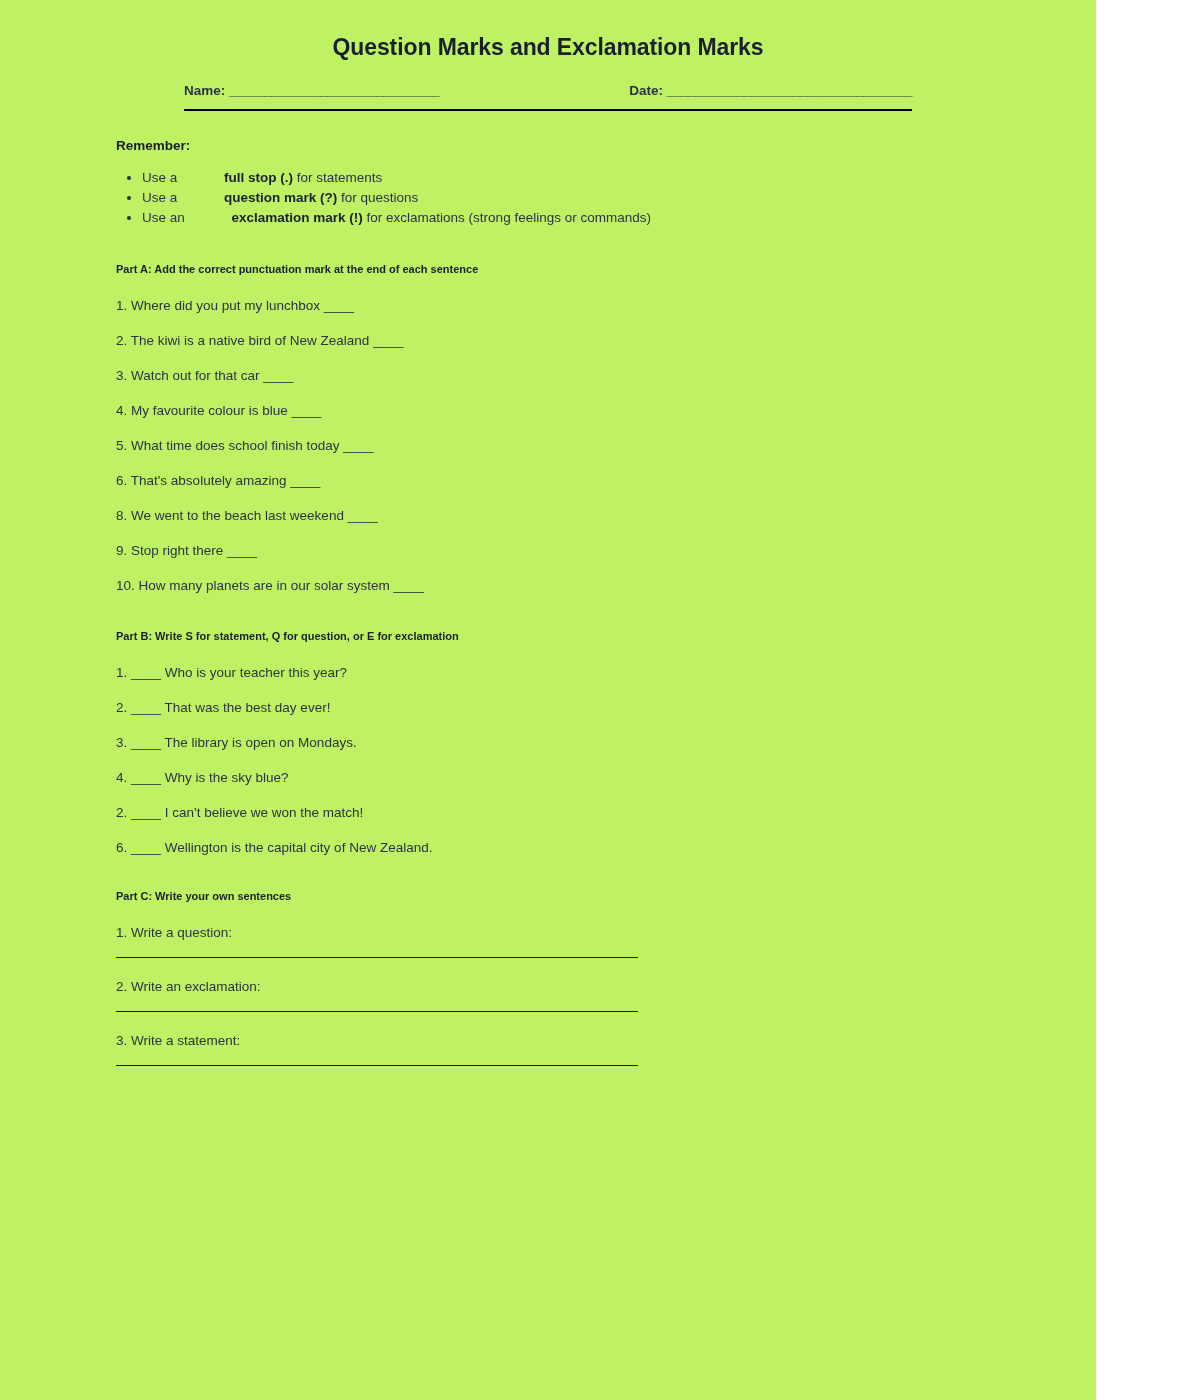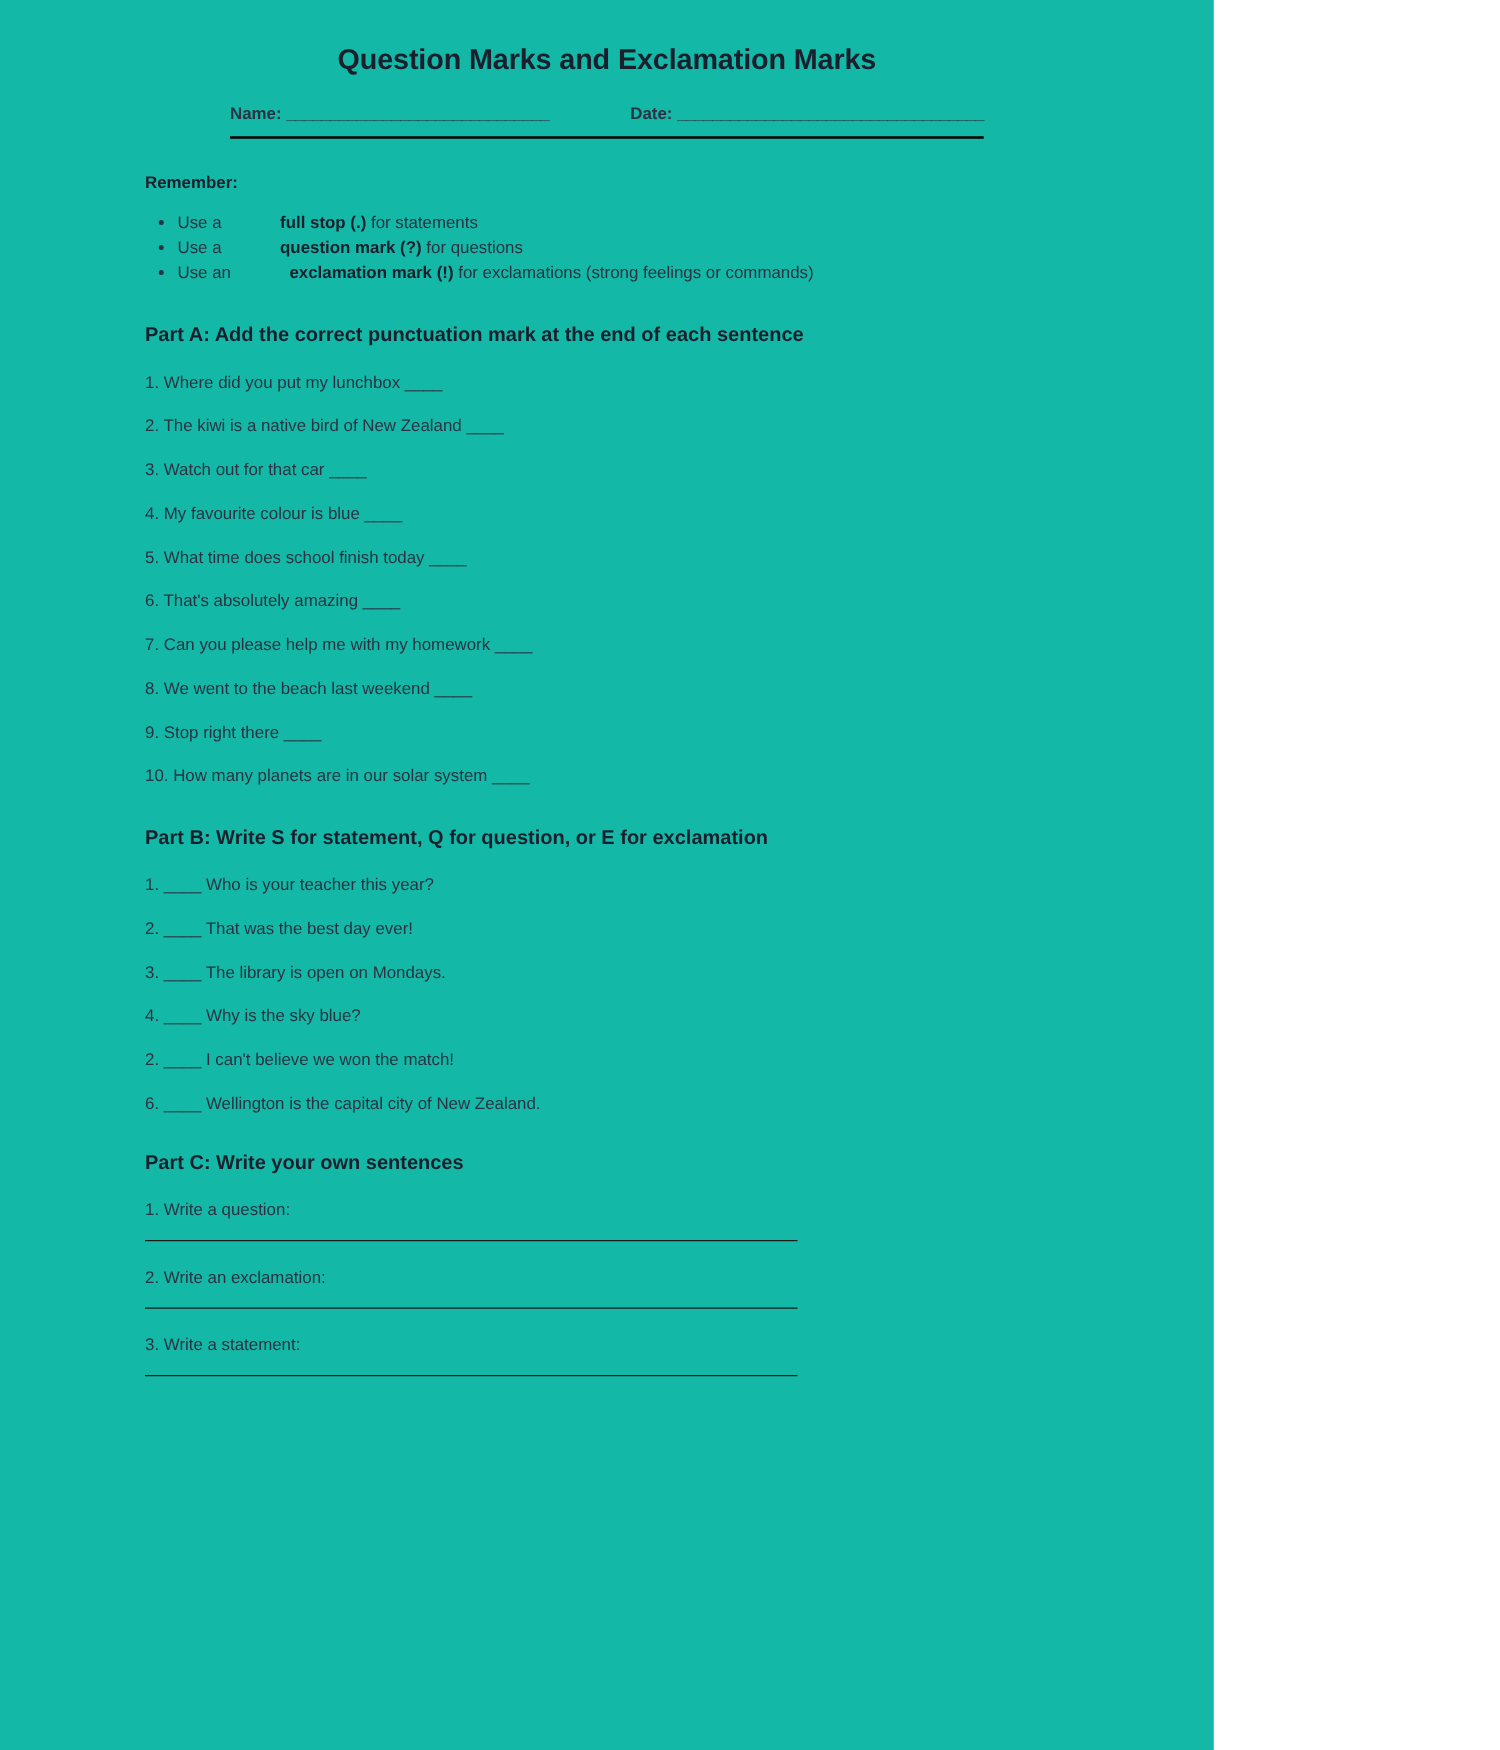--- a/index.html
+++ b/index.html
@@ -10,25 +10,25 @@
   }
   body {
     width: 1200px;
     height: 1400px;
     font-family: "Liberation Sans", sans-serif;
     color: #2b3243;
     -webkit-font-smoothing: antialiased;
   }
   .page {
     position: relative;
-    width: 971px;
+    width: 1096px;
     height: 1400px;
     box-sizing: border-box;
     padding: 0;
-    background: #14b8a6;
+    background: #bef264;
   }
 
   
   .title {
     text-align: center;
     font-size: 23px;
     font-weight: bold;
     color: #1a1f2e;
     letter-spacing: -0.1px;
     margin: 0;
@@ -84,21 +84,21 @@
     color: #2b3243;
   }
   ul.remember-list li {
     margin: 0 0 0 0;
     padding: 0;
   }
   ul.remember-list li + li { margin-top: 0px; }
   ul.remember-list b { font-weight: bold; color: #1a1f2e; margin-left: 43px; }
 
   h2.part-head {
-    font-size: 16px;
+    font-size: 11px;
     font-weight: bold;
     color: #1a1f2e;
     margin: 31px 0 0 0;
     line-height: 20px;
   }
   h2.part-head.tight { margin-top: 29px; }
 
   .qlist { margin: 0; padding: 0; }
   .qitem {
     font-size: 13.5px;
@@ -161,21 +161,20 @@
     </ul>
 
     <h2 class="part-head">Part A: Add the correct punctuation mark at the end of each sentence</h2>
     <div class="qlist">
       <div class="qitem first">1. Where did you put my lunchbox ____</div>
       <div class="qitem">2. The kiwi is a native bird of New Zealand ____</div>
       <div class="qitem">3. Watch out for that car ____</div>
       <div class="qitem">4. My favourite colour is blue ____</div>
       <div class="qitem">5. What time does school finish today ____</div>
       <div class="qitem">6. That's absolutely amazing ____</div>
-      <div class="qitem">7. Can you please help me with my homework ____</div>
       <div class="qitem">8. We went to the beach last weekend ____</div>
       <div class="qitem">9. Stop right there ____</div>
       <div class="qitem">10. How many planets are in our solar system ____</div>
     </div>
 
     <h2 class="part-head">Part B: Write S for statement, Q for question, or E for exclamation</h2>
     <div class="qlist">
       <div class="qitem first">1. ____ Who is your teacher this year?</div>
       <div class="qitem">2. ____ That was the best day ever!</div>
       <div class="qitem">3. ____ The library is open on Mondays.</div>

